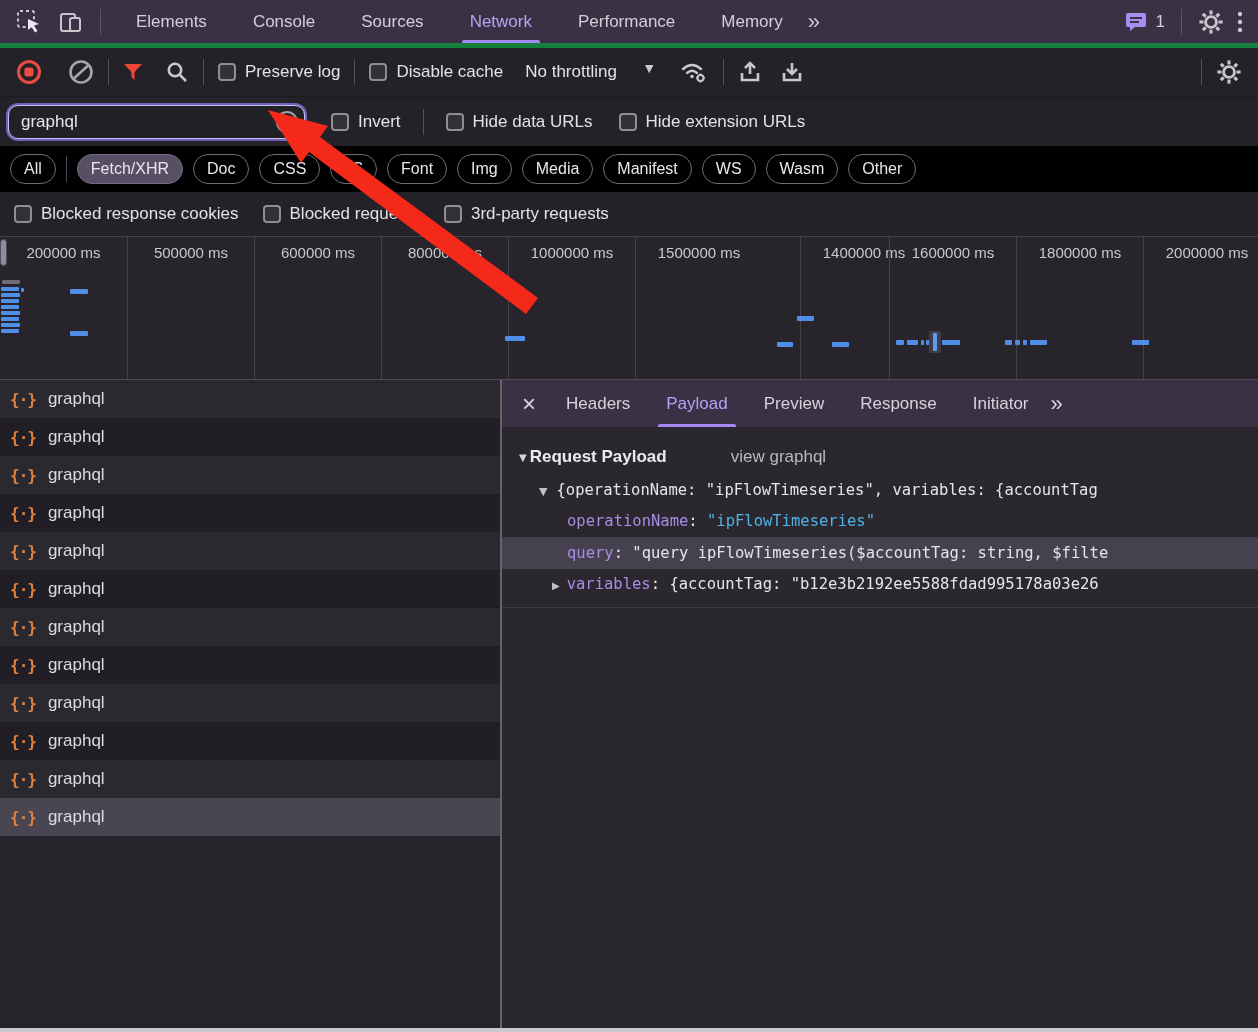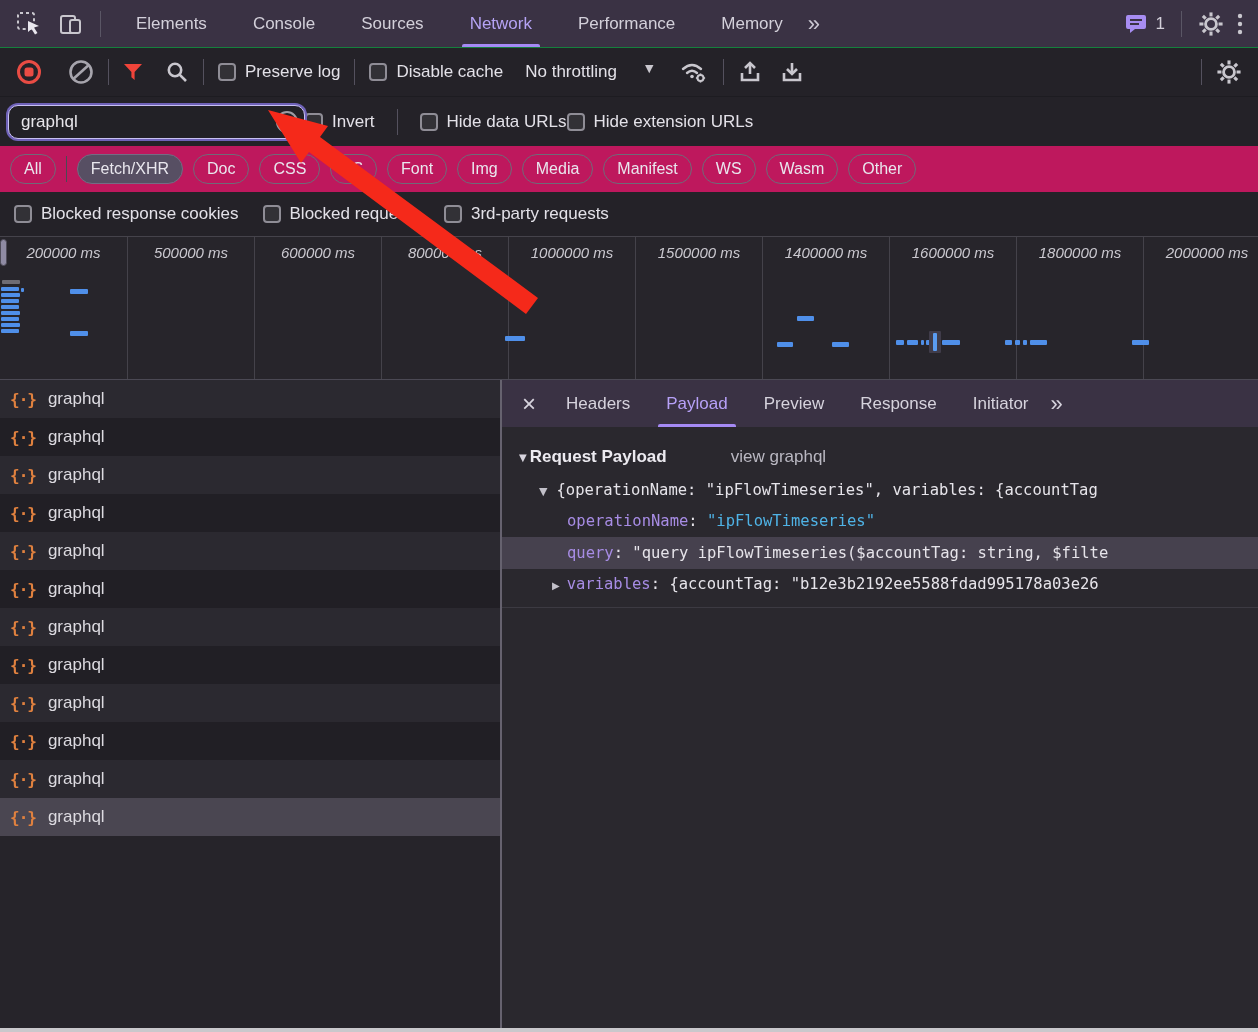--- a/index.html
+++ b/index.html
@@ -11,21 +11,21 @@
     overflow: hidden;
     color: #dddbe1;
   }
   .vdiv { width:1px; height:26px; background:#54515e; flex:0 0 auto; }
   svg { display:block; }
 
   
   .tabbar {
     position:absolute; top:0; left:0; right:0; height:48px;
     background:#3a3244; display:flex; align-items:center;
-    border-bottom:1px solid #15803d;
+    border-bottom:5px solid #15803d;
   }
   .tabbar .icon-btn { margin-left:16px; flex:0 0 auto; cursor:pointer; }
   .tabbar .vdiv { margin:0 12px 0 16px; background:#5a5665; }
   .tab {
     position:relative; height:100%; display:flex; align-items:center;
     margin:0 23px; font-size:17px; color:#d3d0da; cursor:pointer; white-space:nowrap;
   }
   .tab.active { color:#b5a3f4; }
   .tab.active::after {
     content:""; position:absolute; left:-8px; right:-8px; bottom:0; height:3px;
@@ -62,28 +62,28 @@
     width:100%; height:100%; background:#222126; color:#e8e6eb;
     border:1px solid #c7c0f2; box-shadow:0 0 0 2px #6f62b8; border-radius:10px;
     font-size:17px; padding:0 36px 0 12px; outline:none;
     font-family:"Liberation Sans", sans-serif;
   }
   .clear-btn {
     position:absolute; right:7px; top:6px; width:22px; height:22px; border-radius:50%;
     border:2px solid #9e9ca4; color:#b9b7bf; display:flex; align-items:center; justify-content:center;
     font-size:15px; cursor:pointer; line-height:1;
   }
-  .filter-row .cb-group { }
+  .filter-row .cb-group { margin-left:26px; }
   .filter-row .vdiv { margin:0 0 0 22px; }
   .filter-row .cb2 { margin-left:22px; }
 
   
   .chips-row {
     position:absolute; top:146px; left:0; right:0; height:46px;
-    background:#be185d; display:flex; align-items:center; padding-left:10px; gap:10px;
+    background:#000000; display:flex; align-items:center; padding-left:10px; gap:10px;
   }
   .chip {
     padding:5px 13px; border:1.5px solid #6f6b78; border-radius:15px;
     font-size:16px; color:#e9e7ee; cursor:pointer; white-space:nowrap;
   }
   .chip.active { background:#574f63; border-color:#746c84; }
   .chip-divider { width:1px; height:26px; background:#4b4953; }
 
   
   .more-filters {
@@ -92,21 +92,21 @@
   }
 
   
   .overview {
     position:absolute; top:236px; left:0; right:0; height:144px;
     background:#27252b; border-top:1px solid #45434b; border-bottom:1px solid #4b4954;
     overflow:hidden;
   }
   .tick-col { position:absolute; top:0; height:100%; width:127px; border-left:1px solid #44424a; }
   .tick-col.first { border-left:none; }
-  .tick-label { display:block; text-align:center; margin-top:7px; font-size:15px; color:#cac8cf; white-space:nowrap;font-style:italic; }
+  .tick-label { display:block; text-align:center; margin-top:7px; font-size:15px; color:#cac8cf; white-space:nowrap; }
   .ov-bar { position:absolute; border-radius:1px; }
   .ov-handle {
     position:absolute; left:0; top:2px; width:7px; height:27px;
     background:#8f8ba3; border:1px solid #4f4c59; border-radius:4px; cursor:ew-resize;
   }
 
   
   .left-pane { position:absolute; left:0; top:380px; width:500px; bottom:4px; background:#26242a; overflow:hidden; }
   .name-header {
     height:47px; background:#28262c; border-bottom:1px solid #45434b;
@@ -370,21 +370,21 @@
       </div>
       <div class="tick-col" style="left: 381px;">
         <span class="tick-label">800000 ms</span>
       </div>
       <div class="tick-col" style="left: 508px;">
         <span class="tick-label">1000000 ms</span>
       </div>
       <div class="tick-col" style="left: 635px;">
         <span class="tick-label">1500000 ms</span>
       </div>
-      <div class="tick-col" style="left: 762px;">
+      <div class="tick-col" style="left: 800px;">
         <span class="tick-label">1400000 ms</span>
       </div>
       <div class="tick-col" style="left: 889px;">
         <span class="tick-label">1600000 ms</span>
       </div>
       <div class="tick-col" style="left: 1016px;">
         <span class="tick-label">1800000 ms</span>
       </div>
       <div class="tick-col" style="left: 1143px;">
         <span class="tick-label">2000000 ms</span>

